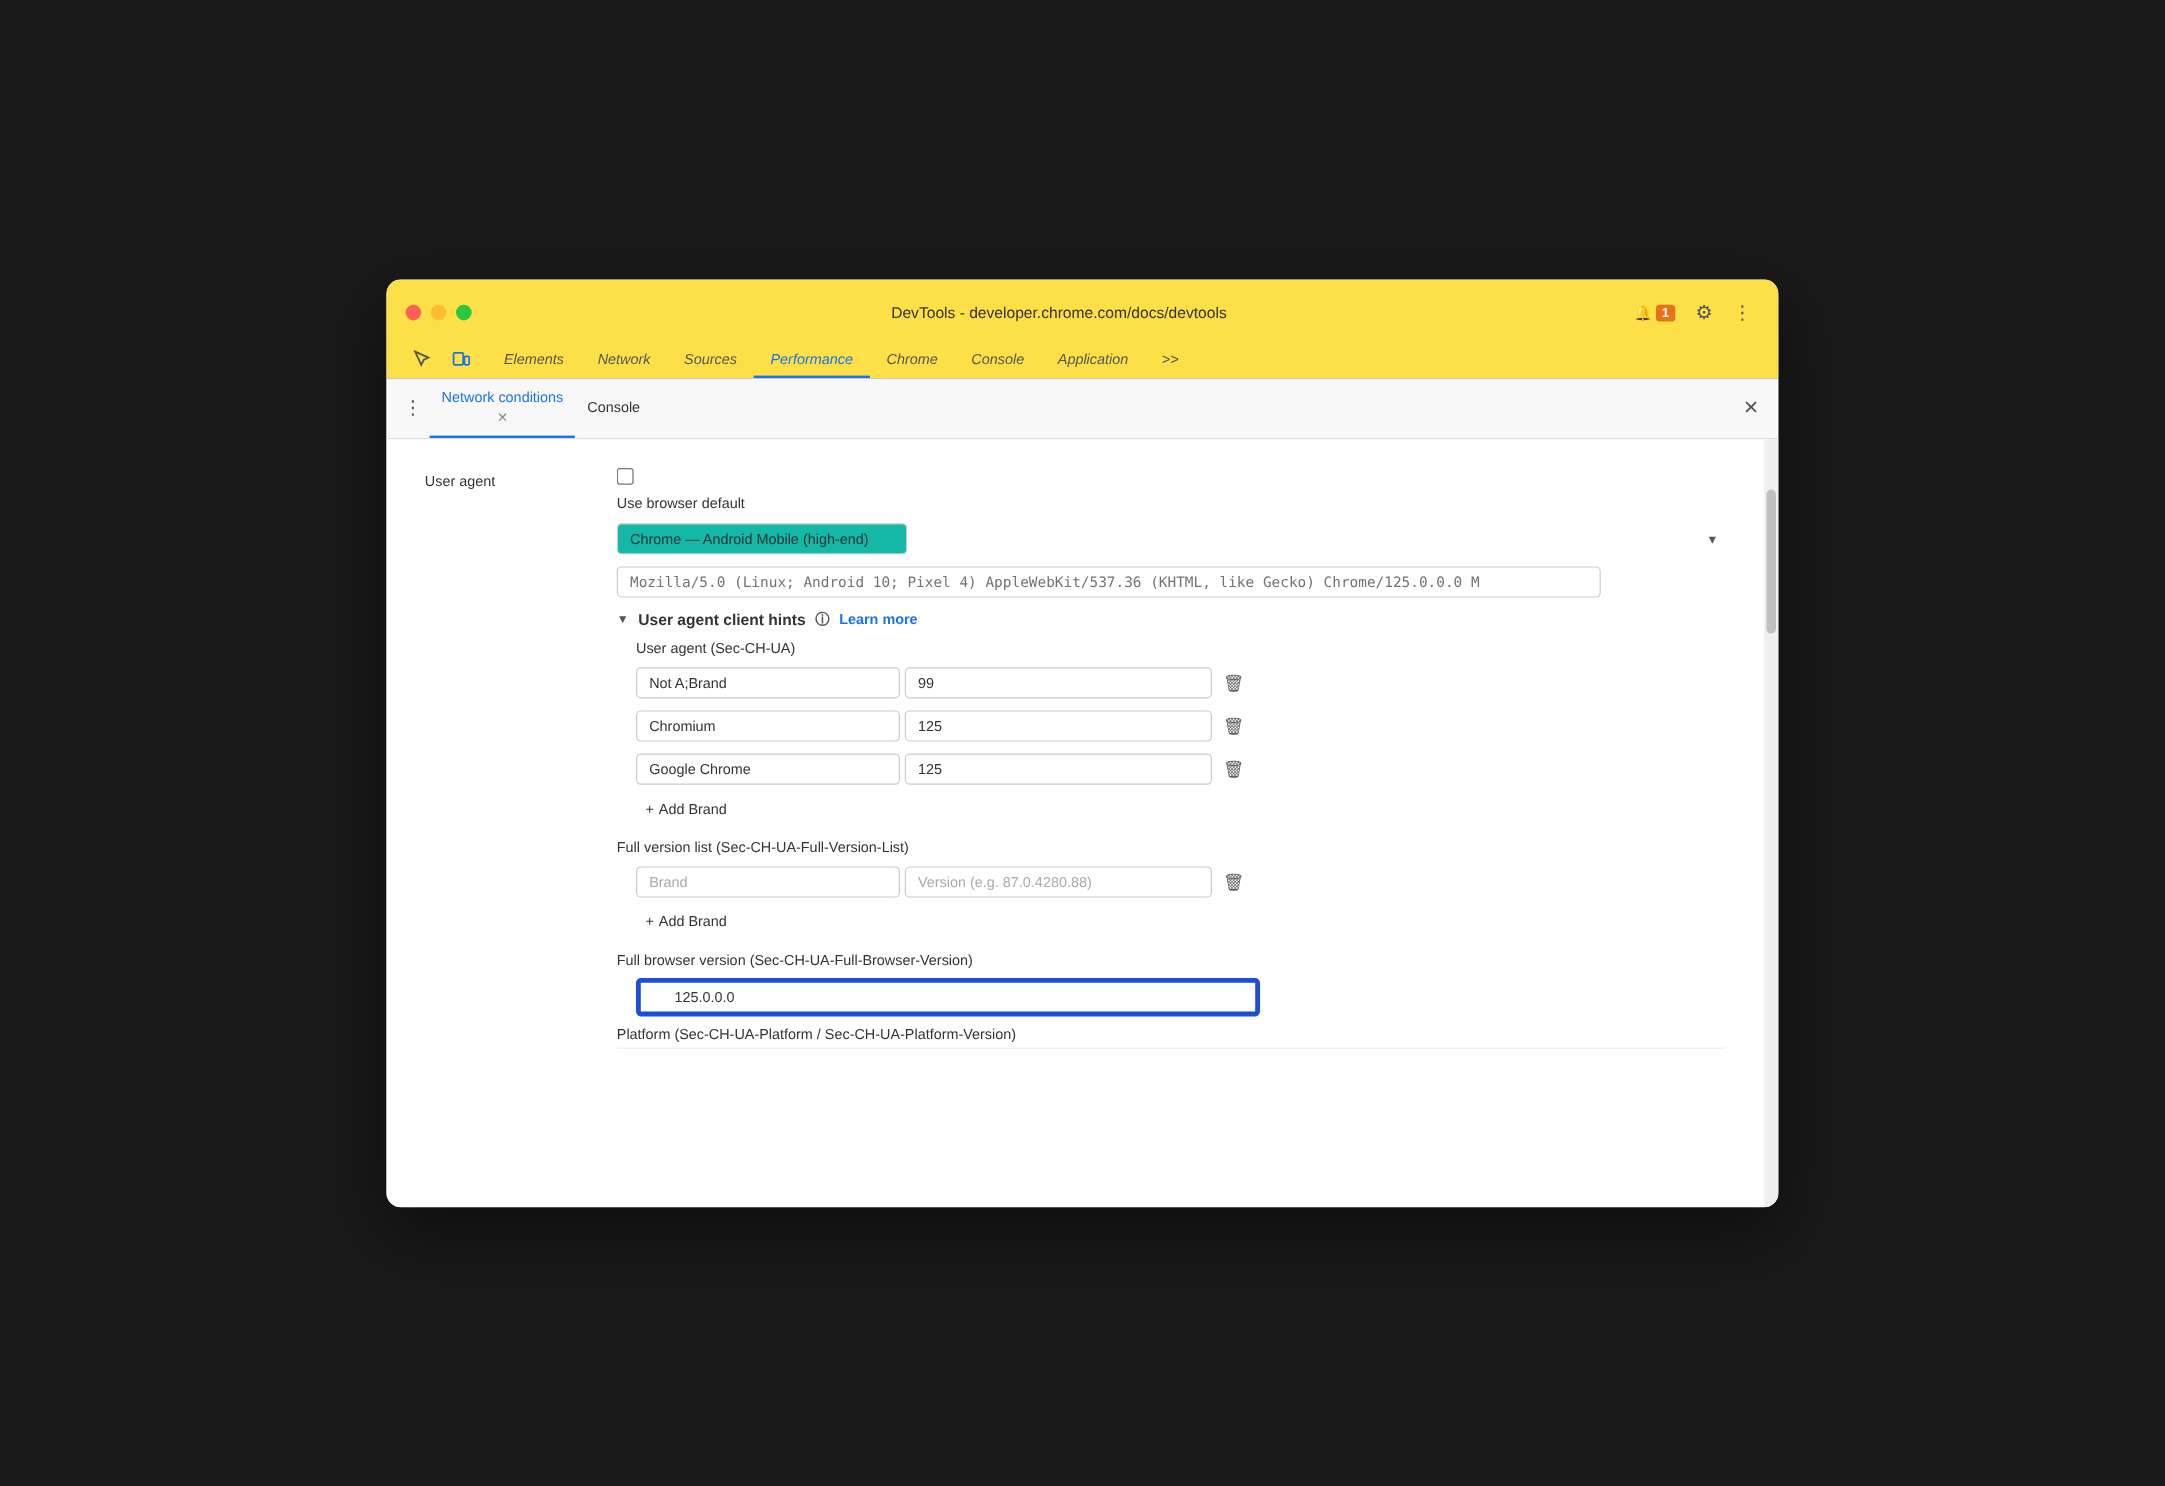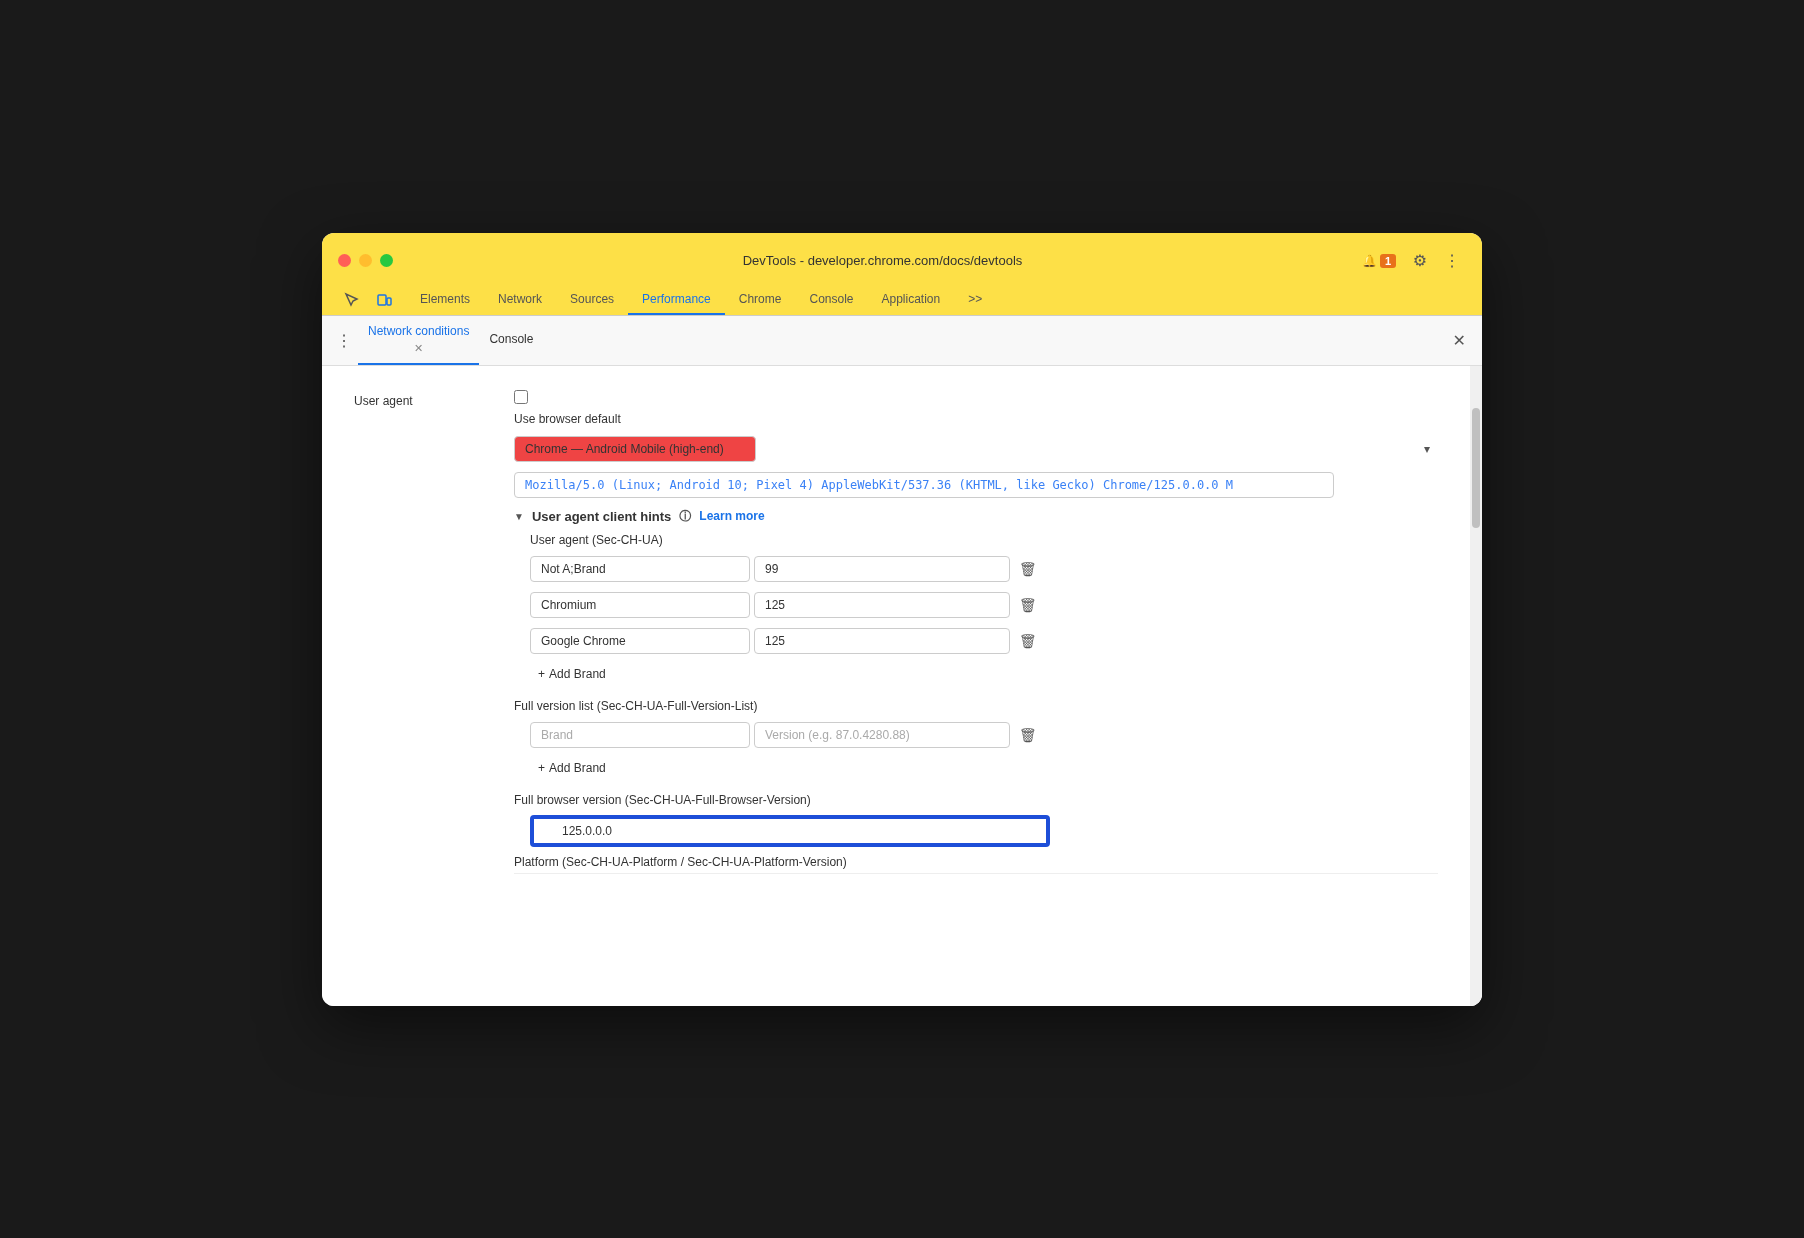--- a/index.html
+++ b/index.html
@@ -56,22 +56,23 @@
       align-items: center;
       justify-content: center;
       border-radius: 4px;
       cursor: pointer;
       color: #555;
       font-size: 16px;
     }
     .toolbar-icon.active { color: #1a73e8; }
     .nav-tabs {
       display: flex;
-      align-items: center;
+      align-items: flex-start;
       flex: 1;
+      font-style: italic;
     }
     .nav-tab {
       padding: 7px 14px;
       font-size: 12px;
       color: #555;
       cursor: pointer;
       border-bottom: 2px solid transparent;
       white-space: nowrap;
     }
     .nav-tab.active {
@@ -207,21 +208,21 @@
     }
     .select-wrapper {
       position: relative;
       display: inline-block;
     }
     .ua-select {
       appearance: none;
       padding: 5px 30px 5px 10px;
       border: 1px solid #ccc;
       border-radius: 4px;
-      background: #ef4444;
+      background: #14b8a6;
       font-size: 12px;
       color: #333;
       cursor: pointer;
       min-width: 220px;
     }
     .select-arrow {
       position: absolute;
       right: 8px;
       top: 50%;
       transform: translateY(-50%);
@@ -229,21 +230,21 @@
       color: #555;
       font-size: 12px;
     }
     .ua-string-input {
       width: 100%;
       max-width: 820px;
       padding: 5px 10px;
       border: 1px solid #ccc;
       border-radius: 4px;
       font-size: 12px;
-      color: #3b82f6;
+      color: #737373;
       font-family: monospace;
     }
     .section-header {
       display: flex;
       align-items: center;
       gap: 8px;
       font-size: 13px;
       font-weight: 600;
       color: #333;
       margin-bottom: 8px;

